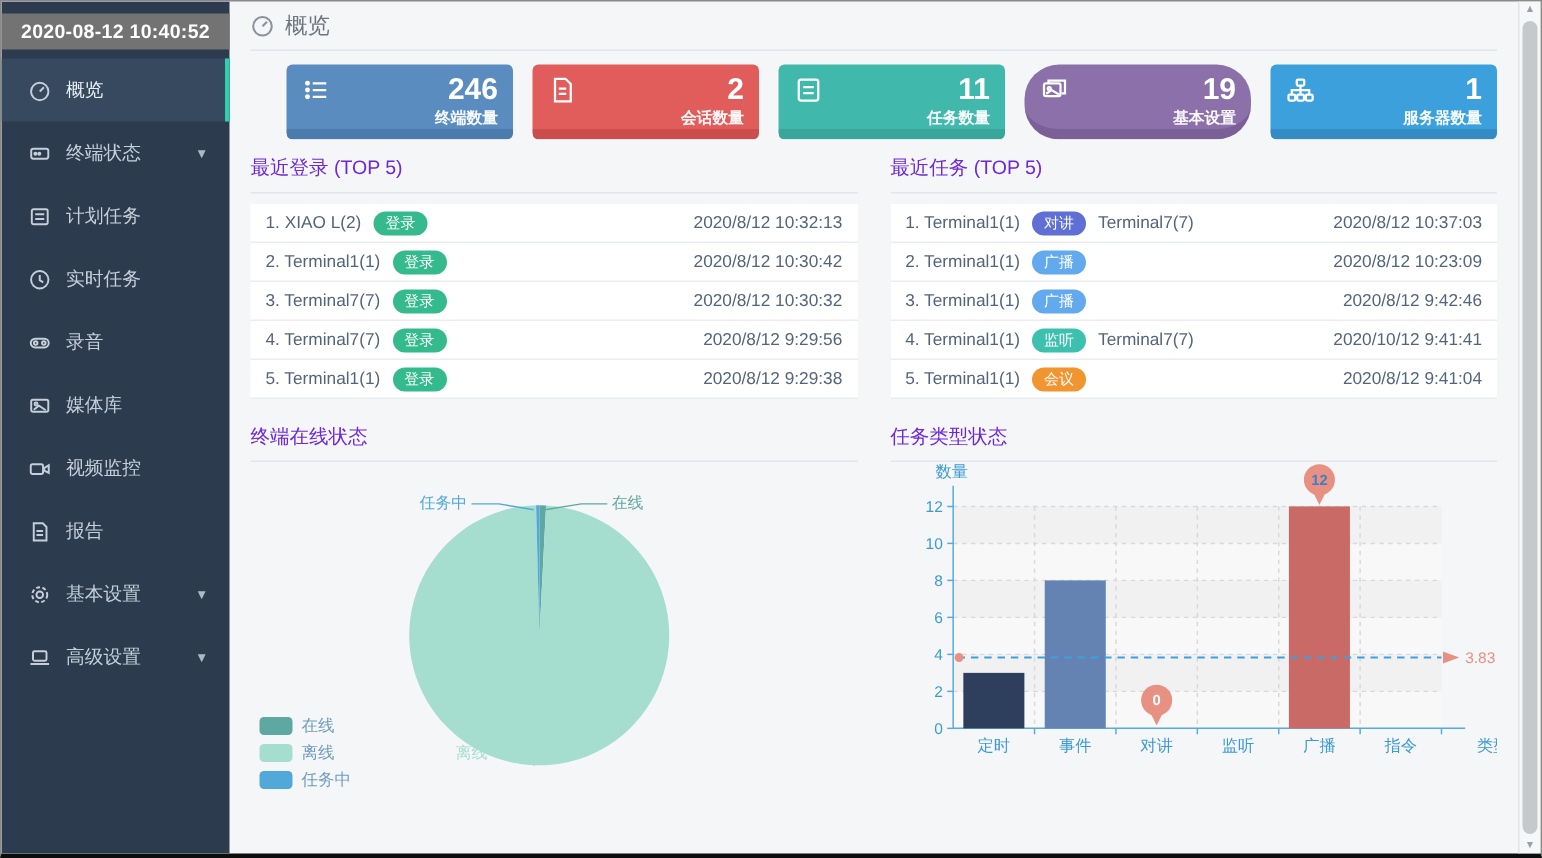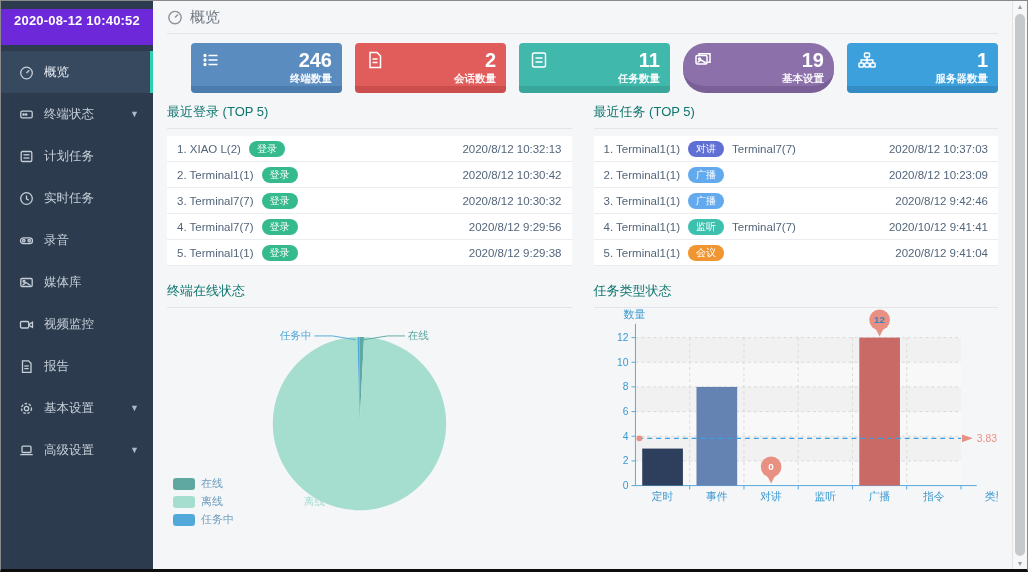--- a/index.html
+++ b/index.html
@@ -2,21 +2,21 @@
 <html><head>
 <meta charset="utf-8">
 <style>
   * { margin:0; padding:0; box-sizing:border-box; }
   html,body { font-family:"Liberation Sans","DejaVu Sans",sans-serif; background:#e9e9e9; }
   .window { position:relative; width:1028px; height:572px; background:#f5f6f8; overflow:hidden;
             border:1px solid #8a8a8a; border-bottom:3px solid #0d0d0d; }
 
   
   .sidebar { position:absolute; left:0; top:0; bottom:0; width:152px; background:#2c3b4d; }
-  .timebar { margin-top:8px; height:36px; line-height:24px; background:#6d28d9; color:#fff;
+  .timebar { margin-top:8px; height:24px; line-height:24px; background:#737373; color:#fff;
              font-size:13px; font-weight:bold; text-align:center; letter-spacing:.2px; }
   .menu { margin-top:6px; }
   .menu-item { position:relative; height:42px; display:flex; align-items:center; gap:10px;
                padding:0 14px 0 18px; color:#c6cfd9; font-size:12.5px; cursor:pointer; }
   .menu-item svg { flex:0 0 auto; }
   .menu-item.active { background:#36495f; color:#e8eef4; }
   .menu-item.active::after { content:""; position:absolute; right:0; top:0; bottom:0; width:3px; background:#2fd0ae; }
   .chevron { margin-left:auto; font-size:9px; color:#aeb9c6; }
 
   
@@ -25,21 +25,21 @@
                  font-size:15px; border-bottom:1px solid #e2e6ea; }
 
   .cards { display:flex; gap:13px; margin-top:9px;margin-left:24px; }
   .card { flex:1; height:50px; border-radius:4px; border-bottom:7px solid #000; color:#fff;
           padding:7px 10px 3px 10px; display:flex; justify-content:space-between; cursor:pointer; }
   .card .num { font-size:20px; font-weight:bold; line-height:20px; text-align:right; }
   .card .lbl { font-size:10.5px; text-align:right; margin-top:2px; opacity:.95;font-weight:bold; }
 
   .two-col { display:flex; gap:22px; }
   .col { flex:1; min-width:0; }
-  .section-title { font-size:13px; color:#0f766e; padding:10px 0 7px 0; border-bottom:1px solid #e2e6ea; }
+  .section-title { font-size:13px; color:#6d28d9; padding:10px 0 7px 0; border-bottom:1px solid #e2e6ea; }
   .rows { margin-top:7px; }
   .row { display:flex; align-items:center; gap:8px; background:#fff; border-bottom:1px solid #e9edf1;
          height:26px; padding:0 10px; font-size:11.5px; color:#53657a; }
   .row .time { margin-left:auto; color:#53657a; }
   .pill { border-radius:9px; padding:1px 8px; font-size:10px; color:#fff; white-space:nowrap; }
 
   .chart-box { position:relative; }
   .chart-box svg { display:block; width:100%; height:auto; }
   .pie-legend { position:absolute; left:6px; bottom:4px; }
   .pie-legend .li { display:flex; align-items:center; gap:6px; margin-top:3px; font-size:11px; color:#6f9dbd; cursor:pointer; }

